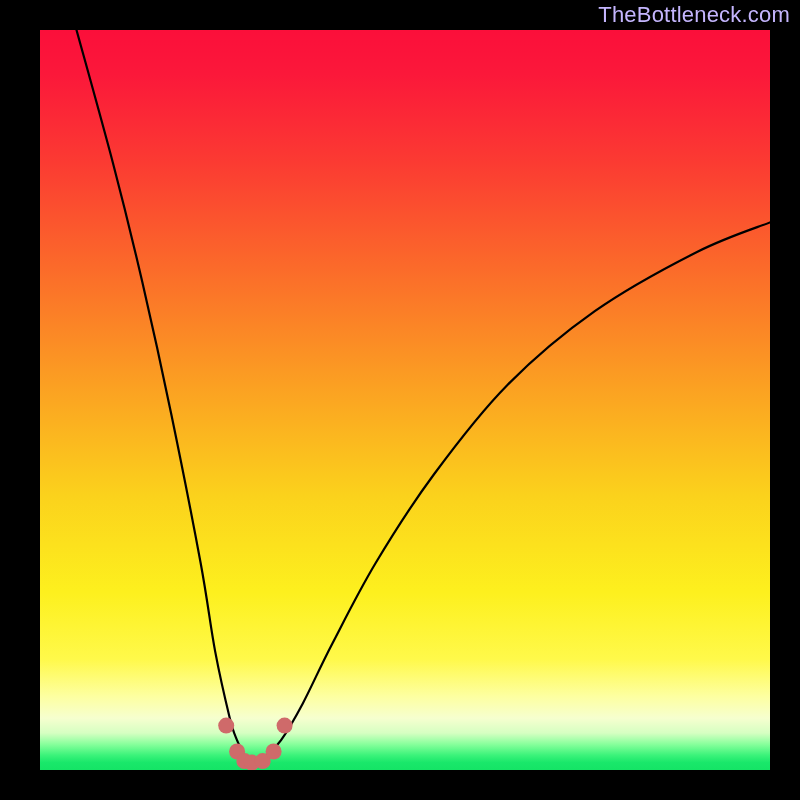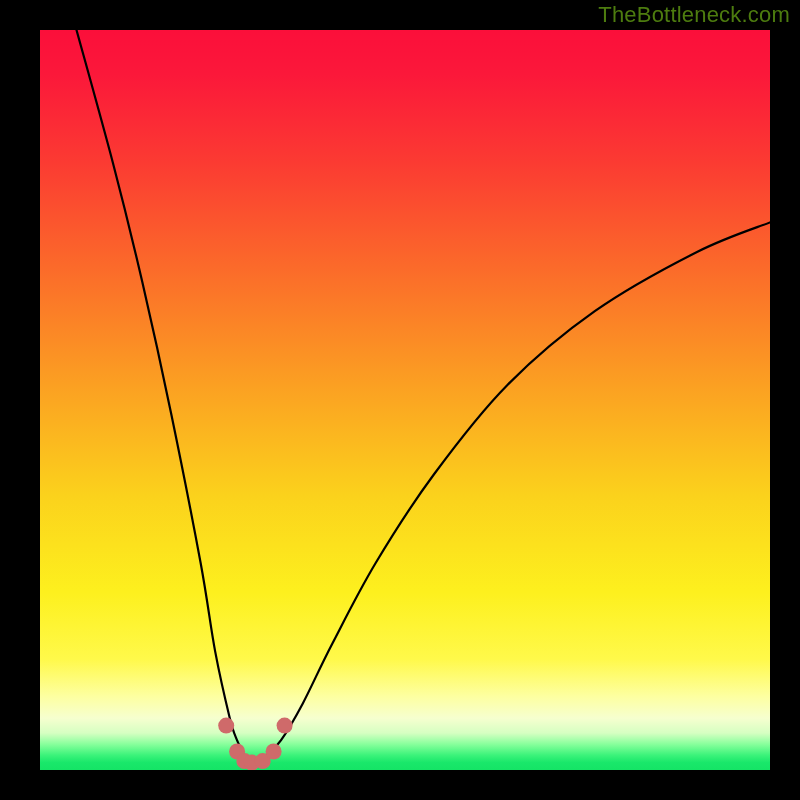--- a/index.html
+++ b/index.html
@@ -14,21 +14,21 @@
   .frame {
     position: relative;
     width: 800px;
     height: 800px;
     background: #000;
   }
   .watermark {
     position: absolute;
     top: 2px;
     right: 10px;
-    color: #4d7c0f;
+    color: #c4b5fd;
     font-size: 22px;
     font-weight: 500;
     letter-spacing: 0.2px;
     z-index: 20;
   }
   .plot-area {
     position: absolute;
     left: 40px;
     top: 30px;
     width: 730px;

